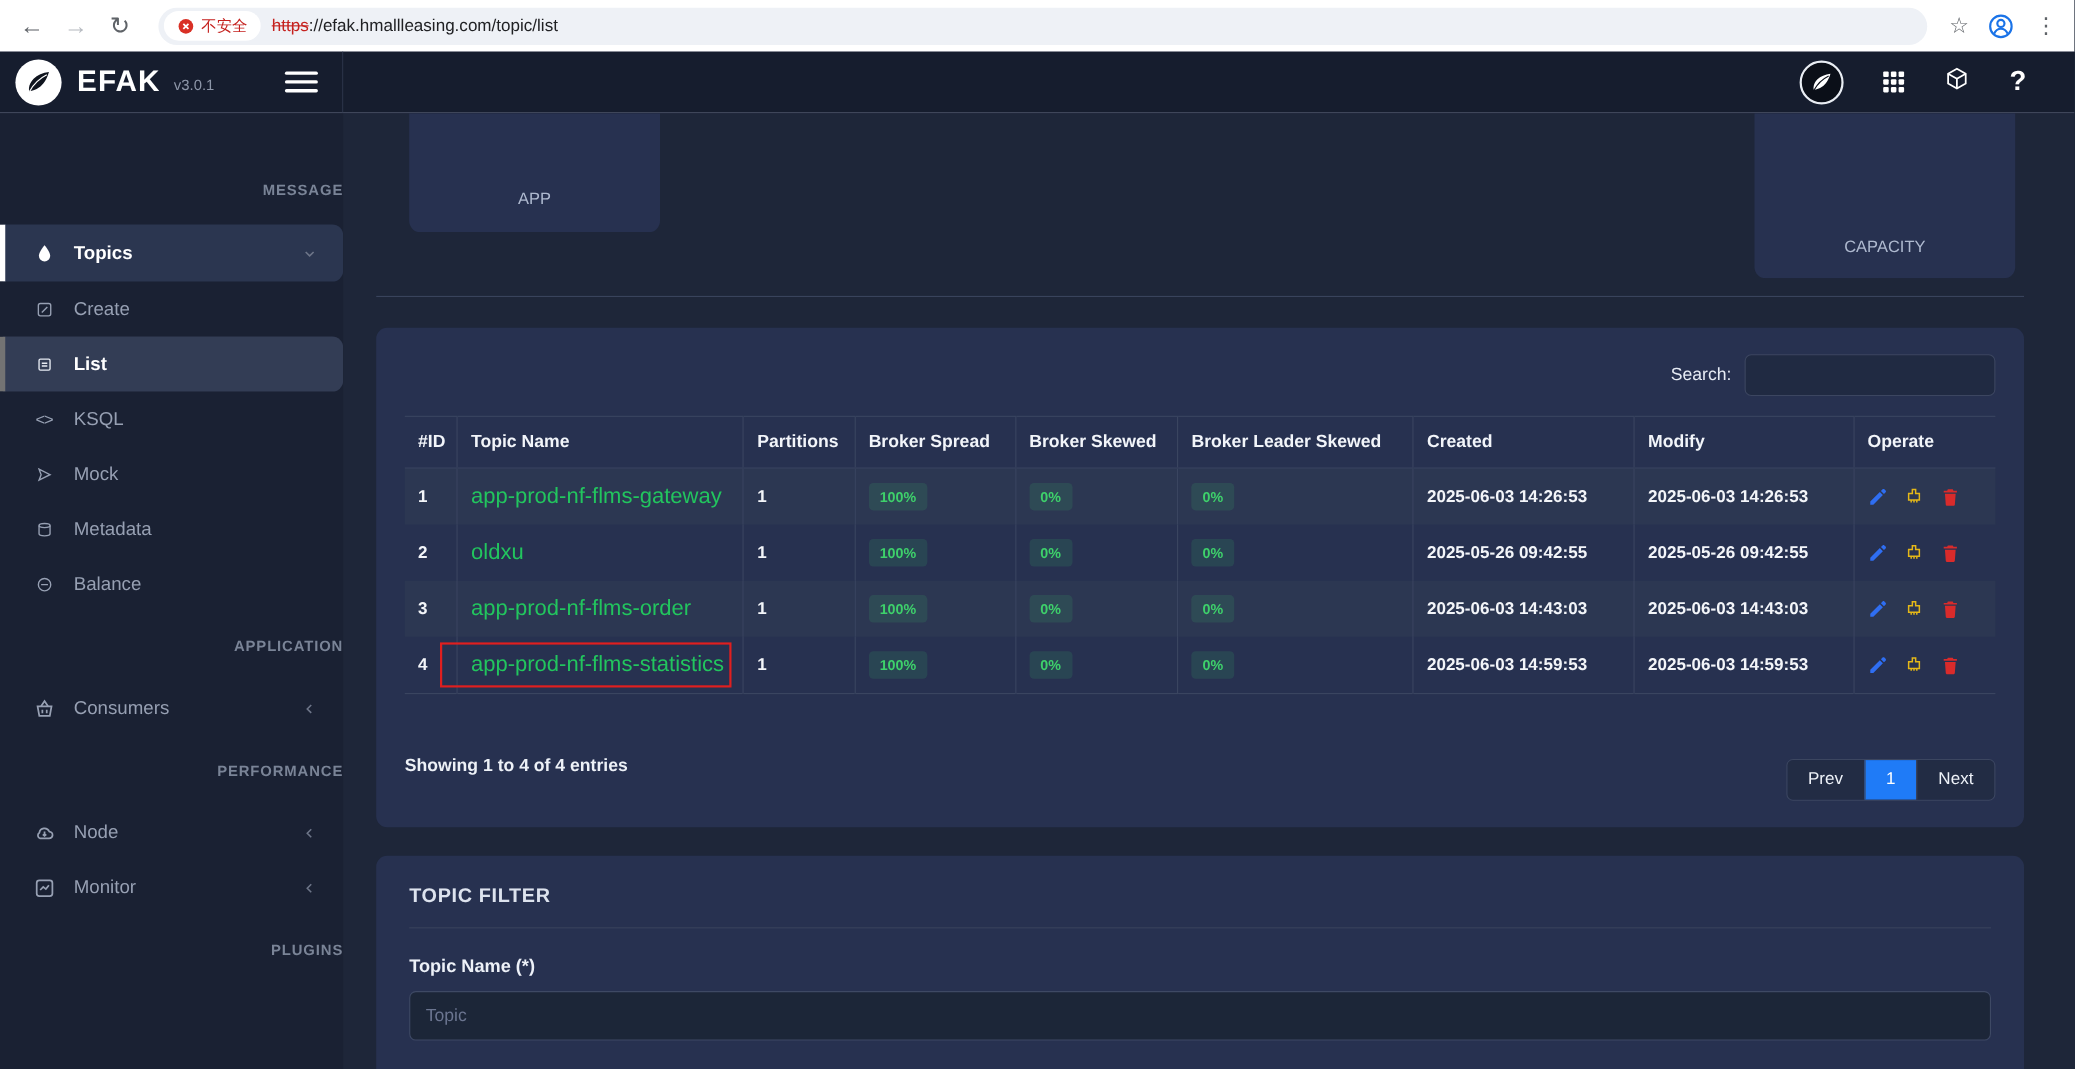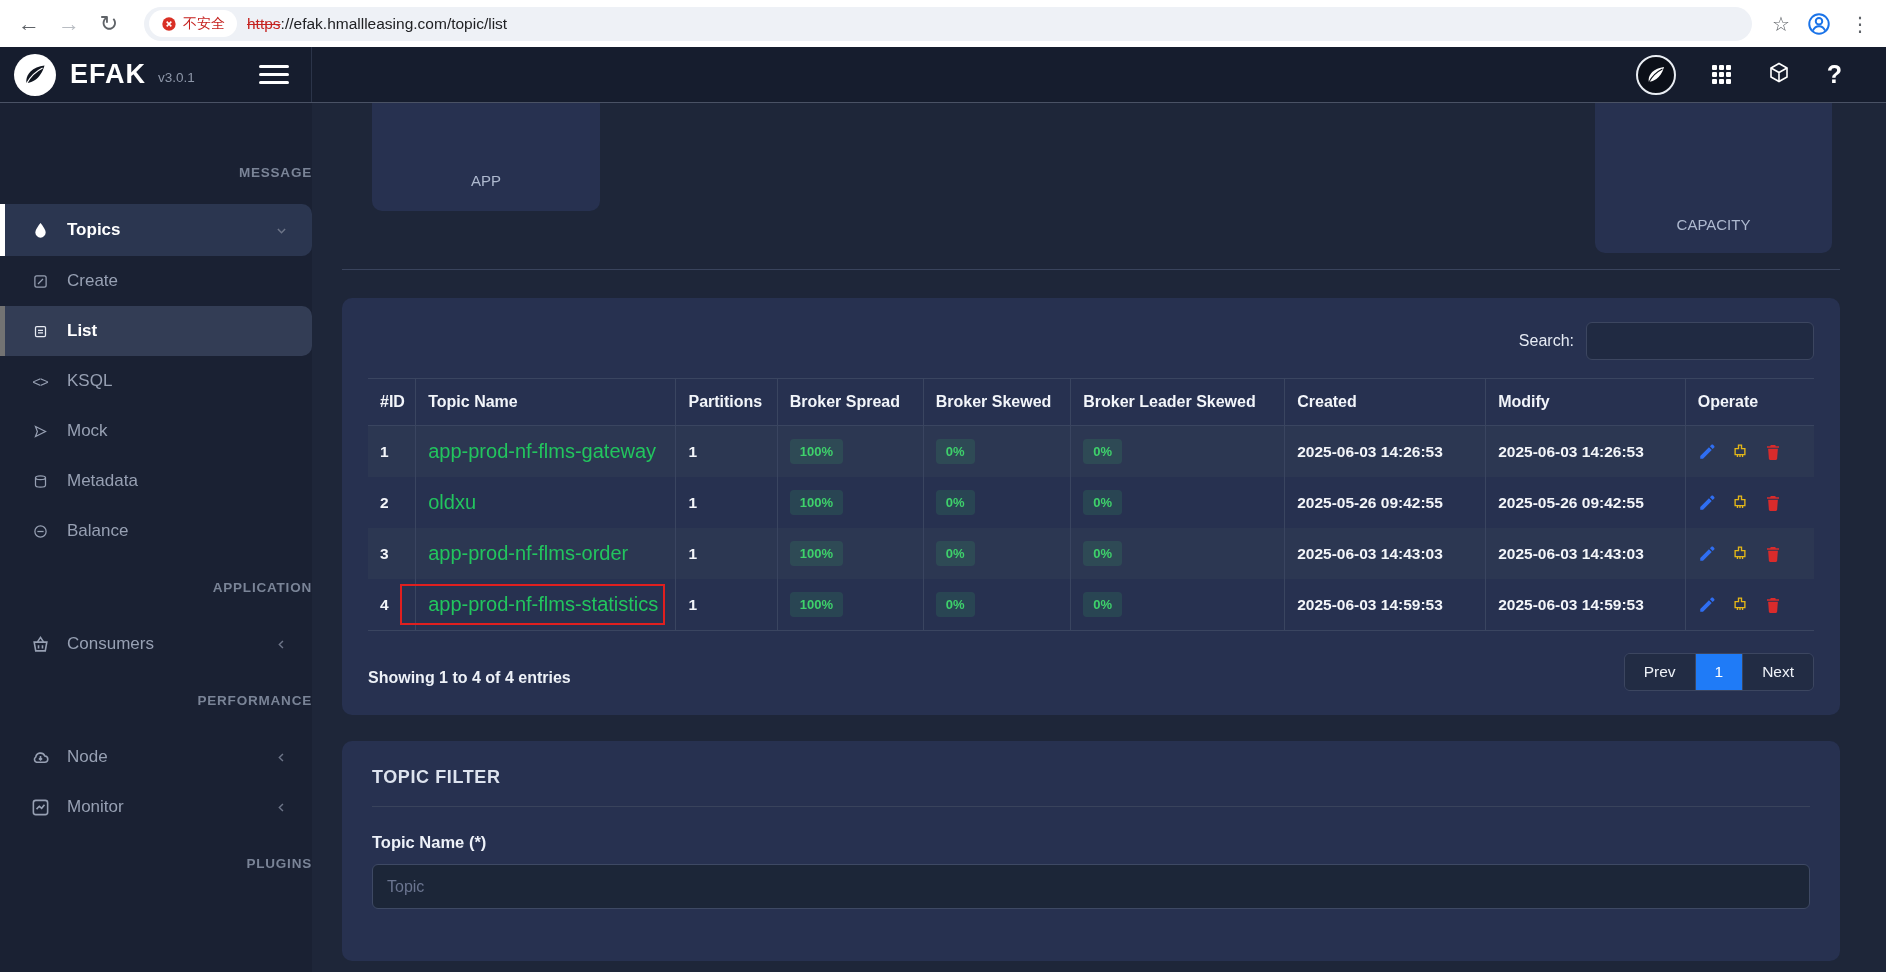--- a/index.html
+++ b/index.html
@@ -91,21 +91,21 @@
   .badge { display:inline-block; padding:5px 10px; border-radius:4px; background:rgba(62,209,107,0.13);
     color:#3ed16b; font-size:13px; font-weight:bold; }
   .topic-cell { position:relative; }
   .annotation-box { position:absolute; left:-16px; right:10px; top:5px; bottom:5px;
     border:2px solid #e01f1f; pointer-events:none; }
   .op-icons { display:flex; gap:15px; align-items:center; }
   .op-icons svg { width:18px; height:18px; cursor:pointer; }
 
   .table-footer { display:flex; justify-content:space-between; align-items:center; margin-top:22px; }
   .entries-info { color:#edf1f7; font-size:16px; font-weight:600;margin-top:12px; }
-  .pager { display:flex; border:1px solid #3c4660; border-radius:6px; overflow:hidden; }
+  .pager { display:flex; border:1px solid #3c4660; border-radius:6px; overflow:hidden;margin-top:37px; }
   .pager .pg { padding:9px 19px; background:#222c44; color:#eef2f8; font-size:15.5px; cursor:pointer; }
   .pager .pg + .pg { border-left:1px solid #3c4660; }
   .pager .pg.current { background:#1f7bf7; color:#ffffff; }
 
   
   .filter-panel { background:#273150; border-radius:10px; margin-top:26px; padding:26px 30px; height:220px; }
   .filter-title { color:#dde3ee; font-size:18px; font-weight:bold; letter-spacing:0.6px; }
   .filter-rule { border:none; border-top:1px solid #39435c; margin-top:18px; }
   .field-label { color:#edf1f8; font-size:16.5px; font-weight:bold; margin-top:26px; }
   .filter-input { width:100%; height:45px; margin-top:12px; background:#1c2638; border:1px solid #3e4964;

